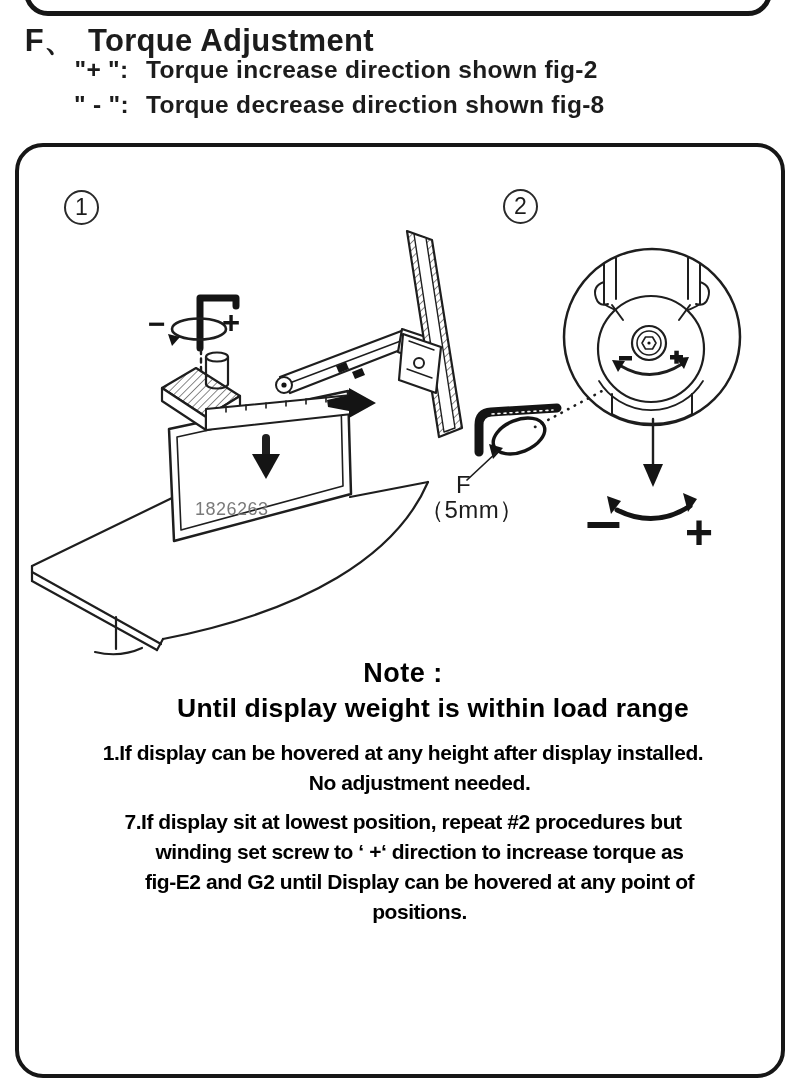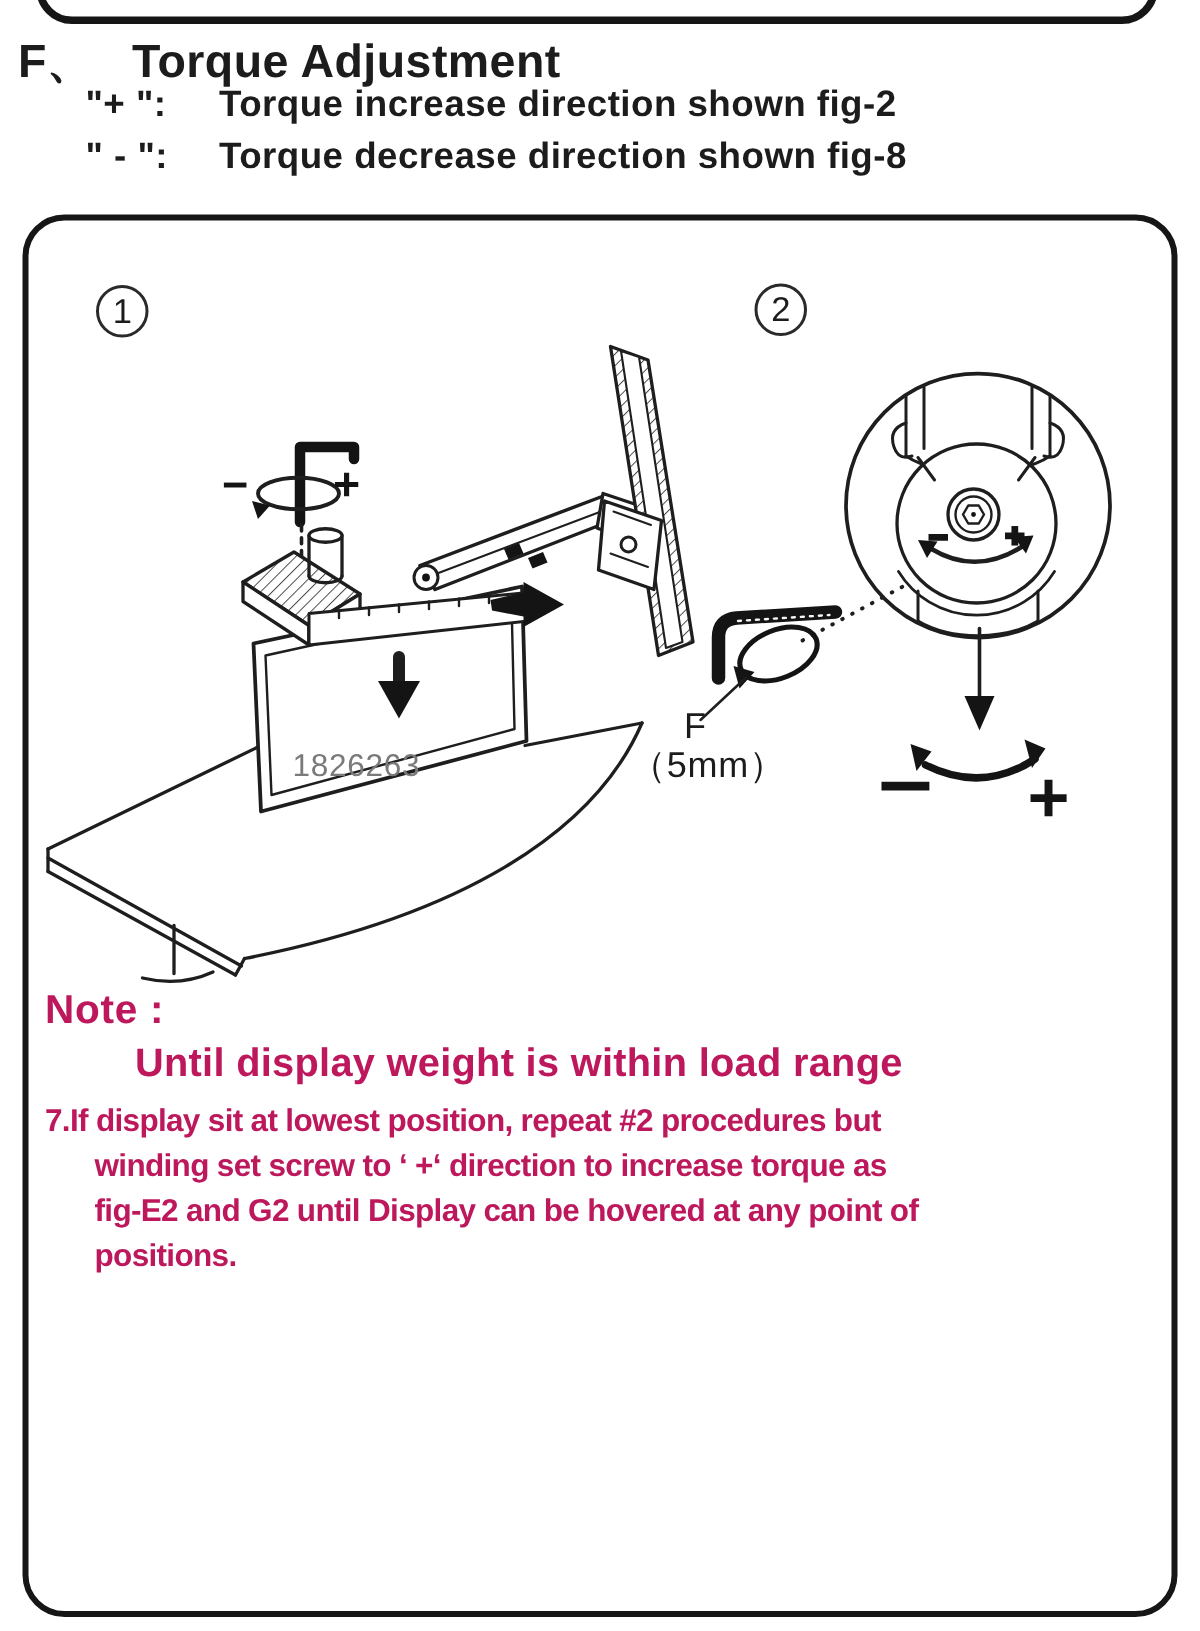--- a/index.html
+++ b/index.html
@@ -1,19 +1,20 @@
 <!DOCTYPE html>
 <html><head>
 <meta charset="utf-8">
 <style>
   html,body{margin:0;padding:0;background:#ffffff;}
   .page{
     position:relative;width:800px;height:1087px;overflow:hidden;
     background:#ffffff;color:#1c1c1c;
     font-family:"Liberation Sans","DejaVu Sans",sans-serif;
+    text-align:center;
   }
   
   .top-cut{
     position:absolute;left:24px;top:-32px;width:738px;height:38px;
     border:5px solid #161616;border-radius:26px;background:transparent;
   }
   .heading{position:absolute;left:12px;top:20px;font-weight:bold;font-size:31px;letter-spacing:.3px;white-space:nowrap;}
   .heading .letter{display:inline-block;width:76px;}
   .legend-line{position:absolute;left:57px;font-weight:bold;font-size:24.5px;letter-spacing:.3px;white-space:nowrap;}
   .legend-line.l1{top:56px;}
@@ -30,25 +31,25 @@
     display:flex;align-items:center;justify-content:center;
     font-size:23px;font-weight:400;color:#1c1c1c;box-sizing:border-box;background:#fff0;
   }
   .badge.b1{left:45px;top:43px;}
   .badge.b2{left:484px;top:42px;}
   .sym{position:absolute;line-height:1;color:#141414;font-weight:bold;white-space:nowrap;}
   .f1-minus{left:129px;top:162px;font-size:30px;}
   .f1-plus{left:203px;top:160px;font-size:31px;}
   .f2-minus{left:566px;top:350px;font-size:54px;font-weight:900;transform:scaleX(1.18);transform-origin:left;}
   .f2-plus{left:666px;top:362px;font-size:48px;font-weight:900;}
-  .watermark{position:absolute;left:176px;top:352px;font-size:21px;font-weight:400;color:#7a7a7a;letter-spacing:.5px;}
+  .watermark{position:absolute;left:176px;top:352px;font-size:18px;font-weight:400;color:#7a7a7a;letter-spacing:.5px;}
   .key-label{position:absolute;left:437px;top:324px;font-size:24px;font-weight:400;}
   .key-size{position:absolute;left:401px;top:347px;font-size:24px;font-weight:400;letter-spacing:.5px;}
   
-  .notes{position:absolute;left:11px;top:511px;right:5px;color:#be185d;}
+  .notes{position:absolute;left:11px;top:511px;right:5px;color:#000000;}
   .note-heading{font-size:27px;font-weight:bold;letter-spacing:.5px;}
   .note-warning{margin:4px 0 0 60px;font-size:26.5px;font-weight:bold;letter-spacing:.2px;white-space:nowrap;}
   .note-item{
     font-size:21px;font-weight:bold;line-height:30px;letter-spacing:-.45px;
     white-space:pre-line;padding-left:33px;text-indent:-33px;
   }
   .note-item.i1{margin-top:14px;}
   .note-item.i2{margin-top:3px;}
   .note-item.i3{margin-top:9px;}
 </style>
@@ -179,20 +180,22 @@
 
     <span class="key-label">F</span>
     <span class="key-size">（5mm）</span>
 
     <span class="sym f2-minus">−</span>
     <span class="sym f2-plus">+</span>
 
     <div class="notes">
       <div class="note-heading">Note :</div>
       <div class="note-warning">Until display weight is within load range</div>
+      <div class="note-item i1">1.If display can be hovered at any height after display installed.
+No adjustment needed.</div>
       <div class="note-item i3">7.If display sit at lowest position, repeat #2 procedures but
 winding set screw to ‘ +‘ direction to increase torque as
 fig-E2 and G2 until Display can be hovered at any point of
 positions.</div>
     </div>
   </div>
 
 </div>
 
 </body></html>

